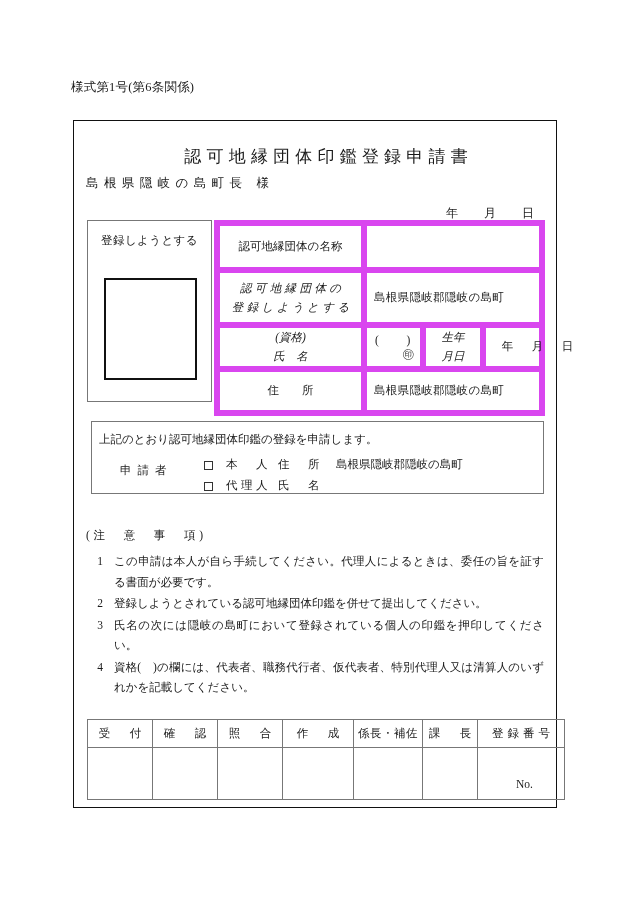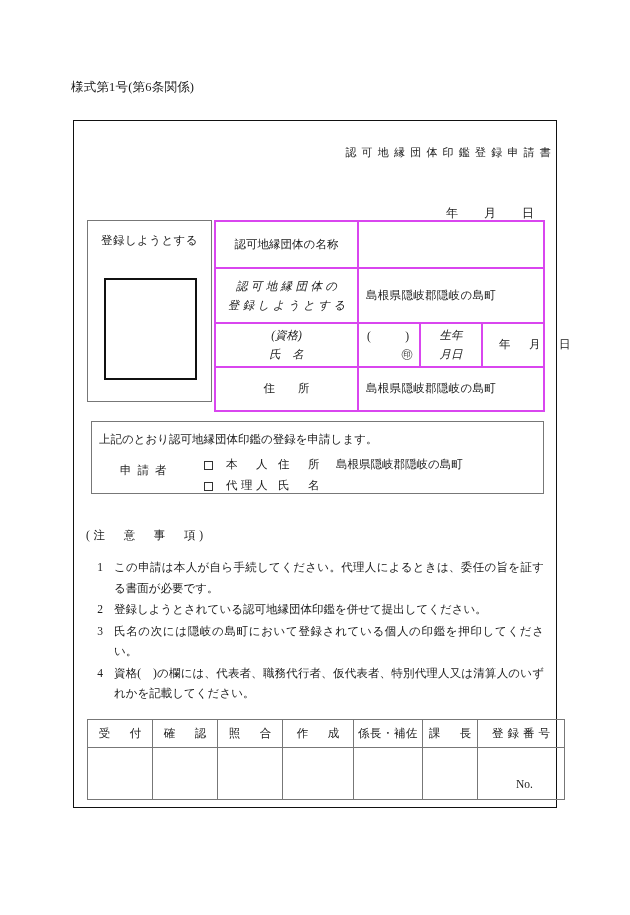--- a/index.html
+++ b/index.html
@@ -37,25 +37,25 @@
     top: 120px;
     width: 484px;
     height: 688px;
     border: 1.6px solid #111;
     box-sizing: border-box;
   }
 
   
   .doc-title {
     position: absolute;
-    left: 0;
+    left: 11px;
     top: 24px;
     width: 100%;
-    text-align: right;
-    font-size: 11px;
+    text-align: center;
+    font-size: 17px;
     letter-spacing: 5.2px;
     text-indent: 5.2px;
     white-space: nowrap;
   }
 
   
   .addressee {
     position: absolute;
     left: 12px;
     top: 54px;
@@ -112,21 +112,21 @@
   
   .info-table {
     position: absolute;
     left: 140px;
     top: 99px;
     width: 331px;
     border-collapse: collapse;
     table-layout: fixed;
   }
   .info-table td {
-    border: 2px solid #d946ef;
+    border: 6px solid #d946ef;
     font-size: 11.5px;
     padding: 0 7px;
     vertical-align: middle;
     line-height: 1.5;
   }
   .lbl-wide {
     width: 127px;
     text-align: center;
     white-space: nowrap;
   }
@@ -237,21 +237,21 @@
   
   .notes {
     position: absolute;
     left: 12px;
     top: 407px;
     width: 458px;
   }
   .notes-title {
     font-size: 11.5px;
     letter-spacing: 3.6px;
-    margin-bottom: 14px;
+    margin-bottom: 8px;
     white-space: nowrap;
   }
   .note-item {
     display: flex;
     font-size: 11.5px;
     line-height: 20.5px;
     margin-bottom: 1px;
   }
   .note-num {
     width: 28px;
@@ -295,20 +295,23 @@
 <body>
 
 <div class="page">
 
   <div class="form-no">様式第1号(第6条関係)</div>
 
   <div class="outer-frame">
 
     <div class="doc-title">認可地縁団体印鑑登録申請書</div>
 
+    <div class="addressee">
+      <span class="name">島根県隠岐の島町長</span><span class="honorific">様</span>
+    </div>
 
     <div class="date-line">
       <span>年</span><span>月</span><span>日</span>
     </div>
 
     <div class="seal-panel">
       <div class="cap">登録しようとする</div>
       <div class="seal-inner"></div>
     </div>
 

